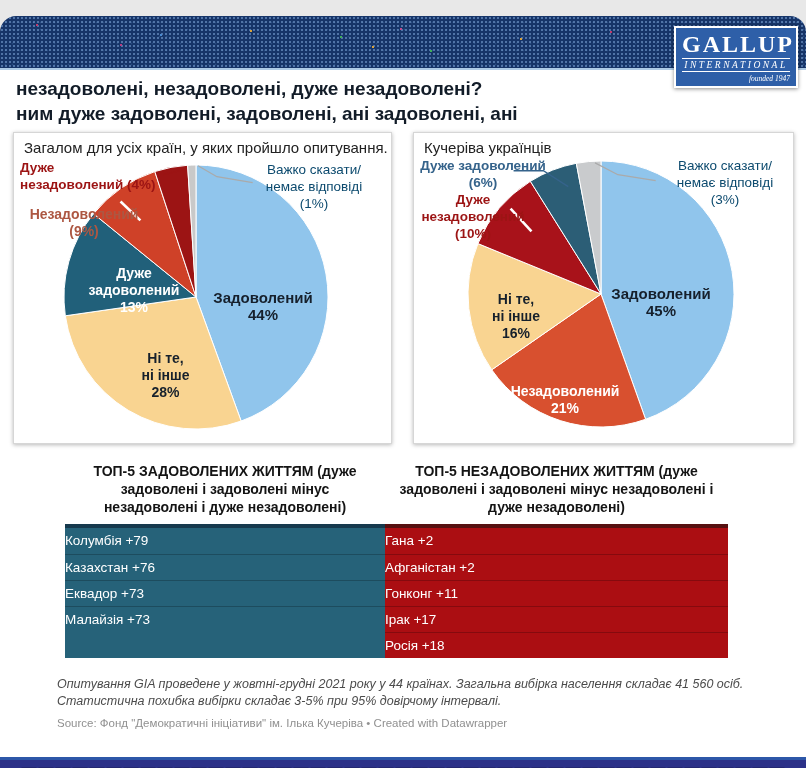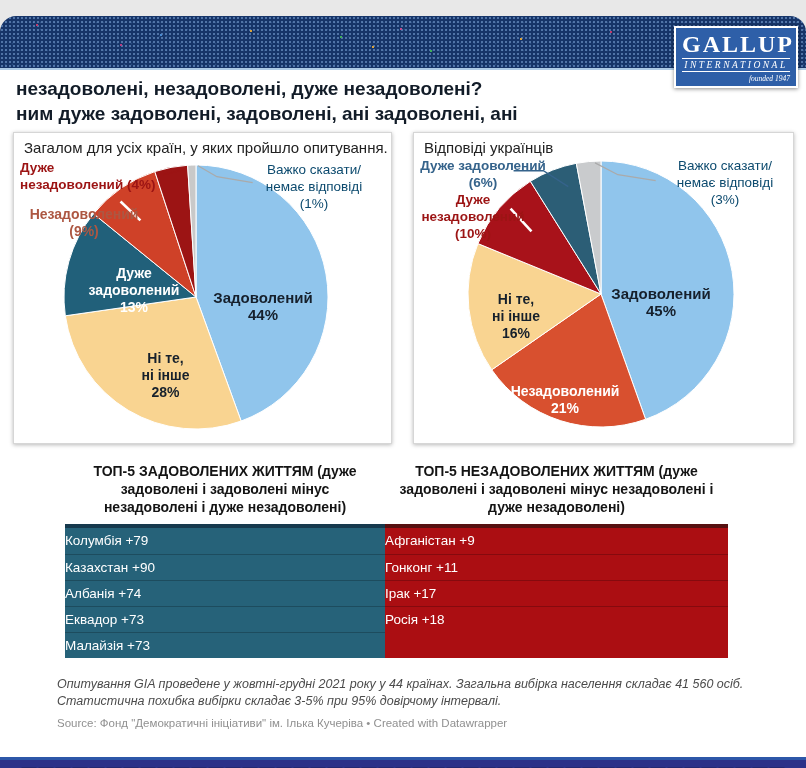--- a/index.html
+++ b/index.html
@@ -148,21 +148,21 @@
 задоволений
 13%</div>
       <div class="plabel lbl-dark lbl-center fs15 p1-s">Задоволений
 44%</div>
       <div class="plabel lbl-dark lbl-center fs14 p1-n">Ні те,
 ні інше
 28%</div>
     </div>
 
     <div class="panel right">
-      <div class="panel-title">Відповіді українців</div>
+      <div class="panel-title">Кучеріва українців</div>
       <svg class="pie-svg" width="270" height="270" viewBox="0 0 270 270">
           <path d="M135,135 L135.00,2.00 A133,133 0 0 1 179.62,260.29 Z" fill="#90c5ec" stroke="#ffffff" stroke-width="1"></path>
           <path d="M135,135 L179.62,260.29 A133,133 0 0 1 25.72,210.81 Z" fill="#d8502f" stroke="#ffffff" stroke-width="1"></path>
           <path d="M135,135 L25.72,210.81 A133,133 0 0 1 11.93,84.58 Z" fill="#f9d491" stroke="#ffffff" stroke-width="1"></path>
           <path d="M135,135 L11.93,84.58 A133,133 0 0 1 64.36,22.31 Z" fill="#a8121a" stroke="#ffffff" stroke-width="1"></path>
           <path d="M135,135 L64.36,22.31 A133,133 0 0 1 110.32,4.31 Z" fill="#2c5e76" stroke="#ffffff" stroke-width="1"></path>
           <path d="M135,135 L110.32,4.31 A133,133 0 0 1 135.00,2.00 Z" fill="#c9cbcd" stroke="#ffffff" stroke-width="1"></path>
         </svg>
       <svg class="leaders" viewBox="0 0 381 312">
         <polyline points="100,38 130,38 155,54" fill="none" stroke="#35638b" stroke-width="1.3"></polyline>
@@ -187,27 +187,27 @@
     </div>
   </div>
 
   <div class="tables-titles">
     <div class="tbl-title left">ТОП-5 ЗАДОВОЛЕНИХ ЖИТТЯМ (дуже задоволені і задоволені мінус незадоволені і дуже незадоволені)</div>
     <div class="tbl-title right">ТОП-5 НЕЗАДОВОЛЕНИХ ЖИТТЯМ (дуже задоволені і задоволені мінус незадоволені і дуже незадоволені)</div>
   </div>
   <div class="tables-blocks">
     <ul class="tblock left" style="background: rgb(38, 98, 121); border-top-color: rgb(22, 57, 77);">
       <li>Колумбія +79</li>
-      <li>Казахстан +90</li>
-      <li>Албанія +74</li>
+      <li>Казахстан +76</li>
       <li>Еквадор +73</li>
       <li>Малайзія +73</li>
     </ul>
     <ul class="tblock right" style="background: rgb(171, 14, 18); border-top-color: rgb(86, 16, 16);">
-      <li>Афганістан +9</li>
+      <li>Гана +2</li>
+      <li>Афганістан +2</li>
       <li>Гонконг +11</li>
       <li>Ірак +17</li>
       <li>Росія +18</li>
     </ul>
   </div>
 
   <div class="footer">
     <div class="note plabel-note" style="white-space:pre-line">Опитування GIA проведене у жовтні-грудні 2021 року у 44 країнах. Загальна вибірка населення складає 41 560 осіб.
 Статистична похибка вибірки складає 3-5% при 95% довірчому інтервалі.</div>
     <div class="source">Source: Фонд "Демократичні ініціативи" ім. Ілька Кучеріва • Created with Datawrapper</div>

